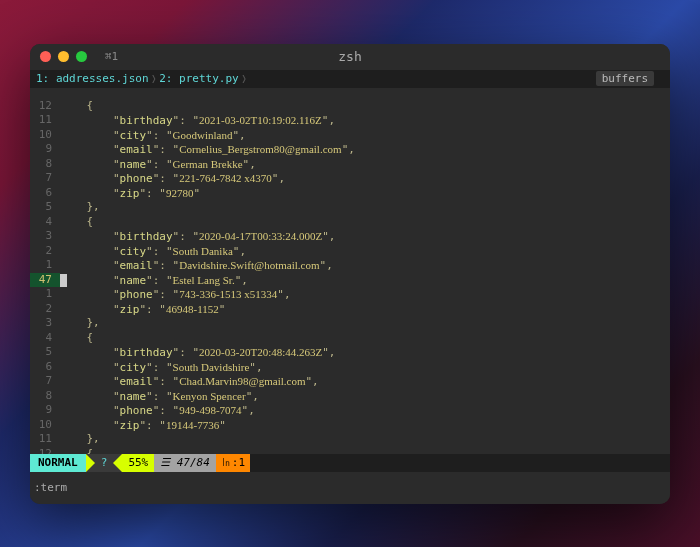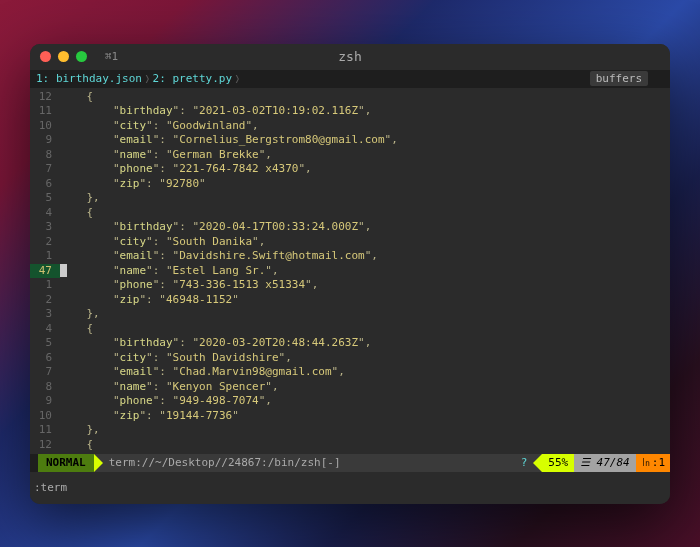--- a/index.html
+++ b/index.html
@@ -58,72 +58,73 @@
     align-items: center;
     color: #5fd7d7;
     font-size: 11px;
     padding-left: 6px;
     position: relative;
   }
   .buf-item { display: inline-flex; align-items: center; }
   .buf-sep { color: #555; margin: 0 2px; }
   .buffers-label {
     position: absolute;
-    right: 22px;
+    right: 16px;
     background: #3a3a3a;
     color: #bbb;
     padding: 1px 6px;
     border-radius: 2px;
   }
   .editor {
     flex: 1;
     background: #2b2b2b;
     padding: 2px 0 0 0;
     overflow: hidden;
+    margin-top: 9px;
   }
   .line {
     display: flex;
     height: 14.5px;
     line-height: 14.5px;
     white-space: pre;
   }
   .gutter {
     width: 30px;
     text-align: right;
     padding-right: 8px;
     color: #666;
     flex-shrink: 0;
   }
   .gutter.current { color: #d0c070; background: #14532d; }
   .code { flex: 1; }
   .punct { color: #bbb58a; }
   .key { color: #d7d787; }
   .colon { color: #bbb58a; }
-  .str { color: #d7c97a; }
+  .str { color: #d7c97a; font-family: Liberation Serif, serif; }
   .cursor-line .code { position: relative; }
   .cursor-box {
     display: inline-block;
     width: 7px; height: 13px;
     background: #ccc;
     vertical-align: middle;
     margin-right: -7px;
   }
   .statusline {
     height: 18px;
     display: flex;
     align-items: stretch;
     font-size: 11px;
     background: #1e1e1e;
   }
   .sl-mode {
-    background: #4d7c0f;
+    background: #5eead4;
     color: #000;
     padding: 0 8px;
     font-weight: bold;
-    display: flex; align-items: center; margin-left: 8px;
+    display: flex; align-items: center;
   }
   .sl-sep-r {
     width: 0; height: 0;
     border-top: 9px solid transparent;
     border-bottom: 9px solid transparent;
     border-left: 9px solid #d7ff00;
     background: #3a3a3a;
   }
   .sl-path {
     flex: 1;
@@ -187,21 +188,21 @@
       <div class="dot red"></div>
       <div class="dot yellow"></div>
       <div class="dot green"></div>
     </div>
     <div class="tablabel">⌘1</div>
     <div class="title-center">zsh</div>
   </div>
 
   <div class="bufferline">
     <span class="buf-item">
-      <span>1:</span>&nbsp;<span>birthday.json</span>
+      <span>1:</span>&nbsp;<span>addresses.json</span>
     </span>
     <span class="buf-sep">❭</span>
     <span class="buf-item">
       <span>2:</span>&nbsp;<span>pretty.py</span>
     </span>
     <span class="buf-sep">❭</span>
     <span class="buffers-label">buffers</span>
   </div>
 
   <div class="editor" id="editor">
@@ -228,21 +229,20 @@
       <div class="line"><div class="gutter">8</div><div class="code">        <span class="punct">"</span><span class="key">name</span><span class="punct">"</span><span class="colon">: </span><span class="punct">"</span><span class="str">Kenyon Spencer</span><span class="punct">",</span></div></div>
       <div class="line"><div class="gutter">9</div><div class="code">        <span class="punct">"</span><span class="key">phone</span><span class="punct">"</span><span class="colon">: </span><span class="punct">"</span><span class="str">949-498-7074</span><span class="punct">",</span></div></div>
       <div class="line"><div class="gutter">10</div><div class="code">        <span class="punct">"</span><span class="key">zip</span><span class="punct">"</span><span class="colon">: </span><span class="punct">"</span><span class="str">19144-7736</span><span class="punct">"</span></div></div>
       <div class="line"><div class="gutter">11</div><div class="code">    <span class="punct">},</span></div></div>
       <div class="line"><div class="gutter">12</div><div class="code">    <span class="punct">{</span></div></div>
     </div>
 
   <div class="statusline">
     <div class="sl-mode">NORMAL</div>
     <div class="sl-sep-r"></div>
-    <div class="sl-path">term://~/Desktop//24867:/bin/zsh[-]</div>
     <div class="sl-right">
       <div class="sl-icon">?</div>
       <div class="sl-sep-l"></div>
       <div class="sl-pct">55%</div>
       <div class="sl-ln">☰ 47/84</div>
       <div class="sl-col">
         <span>㏑:</span>
           <span>1</span>
       </div>
     </div>

